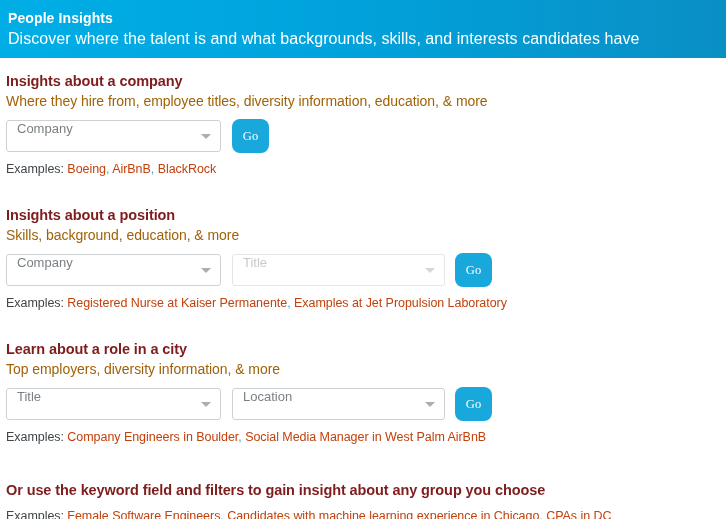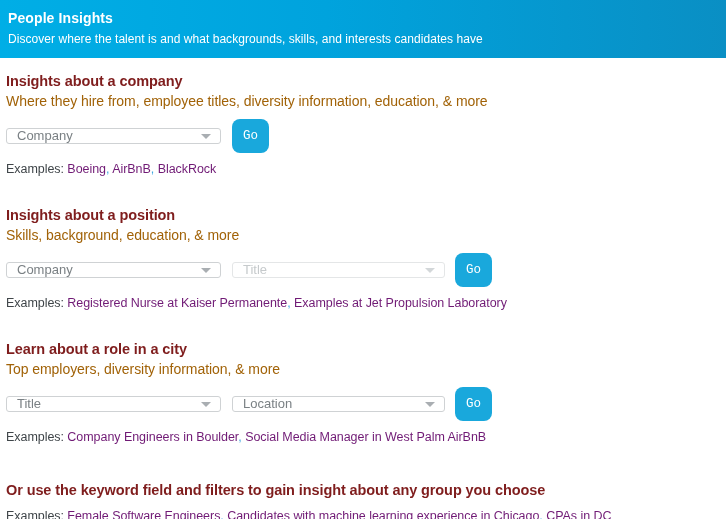--- a/index.html
+++ b/index.html
@@ -27,21 +27,21 @@
   .banner-title {
     color: #ffffff;
     font-size: 14px;
     font-weight: bold;
     line-height: 23px;
     letter-spacing: 0.1px;
     margin: 0;
   }
   .banner-sub {
     color: #ffffff;
-    font-size: 12px;
+    font-size: 16px;
     line-height: 16px;
     margin: 1px 0 0 0;
     letter-spacing: 0.05px;
   }
 
   
   .content {
     padding: 0 0 0 6px;
     box-sizing: border-box;
   }
@@ -67,27 +67,27 @@
 
   .row {
     display: flex;
     align-items: center;
     margin-top: 9px;
   }
 
   
   .select {
     position: relative;
-    height: 16px;
+    height: 32px;
     border: 1px solid #cfd2d4;
     border-radius: 3px;
     background: #ffffff;
     box-sizing: border-box;
     display: flex;
-    align-items: flex-end;
+    align-items: flex-start;
     padding: 0 24px 0 10px;
     font-size: 13px;
     color: #7a8084;
   }
   .select.w-company  { width: 215px; }
   .select.w-title    { width: 215px; }
   .select.w-wide     { width: 213px; }
   .select.disabled {
     border-color: #e4e6e7;
     color: #c6cacc;
@@ -108,39 +108,39 @@
 
   
   .go-btn {
     height: 34px;
     min-width: 37px;
     background: #19a8dc;
     border: none;
     border-radius: 8px;
     color: #ffffff;
     font-size: 12.5px;
-    font-family: Liberation Mono, monospace;
+    font-family: Liberation Serif, serif;
     cursor: pointer;
     padding: 0 9px;
     display: flex;
     align-items: center;
     justify-content: center;
   }
 
   
   .examples {
     font-size: 12.5px;
     color: #3f4549;
     margin-top: 8px;
     line-height: 16px;
     white-space: nowrap;
     letter-spacing: -0.05px;
   }
   .examples a {
-    color: #701a75;
+    color: #c2410c;
     text-decoration: none;
   }
   .examples .sep { color: #3fa8e0; }
 
   
   .sec1 { margin-top: 14px; }
   .sec2 { margin-top: 29px; }
   .sec3 { margin-top: 29px; }
   .sec4 { margin-top: 36px; }
 

